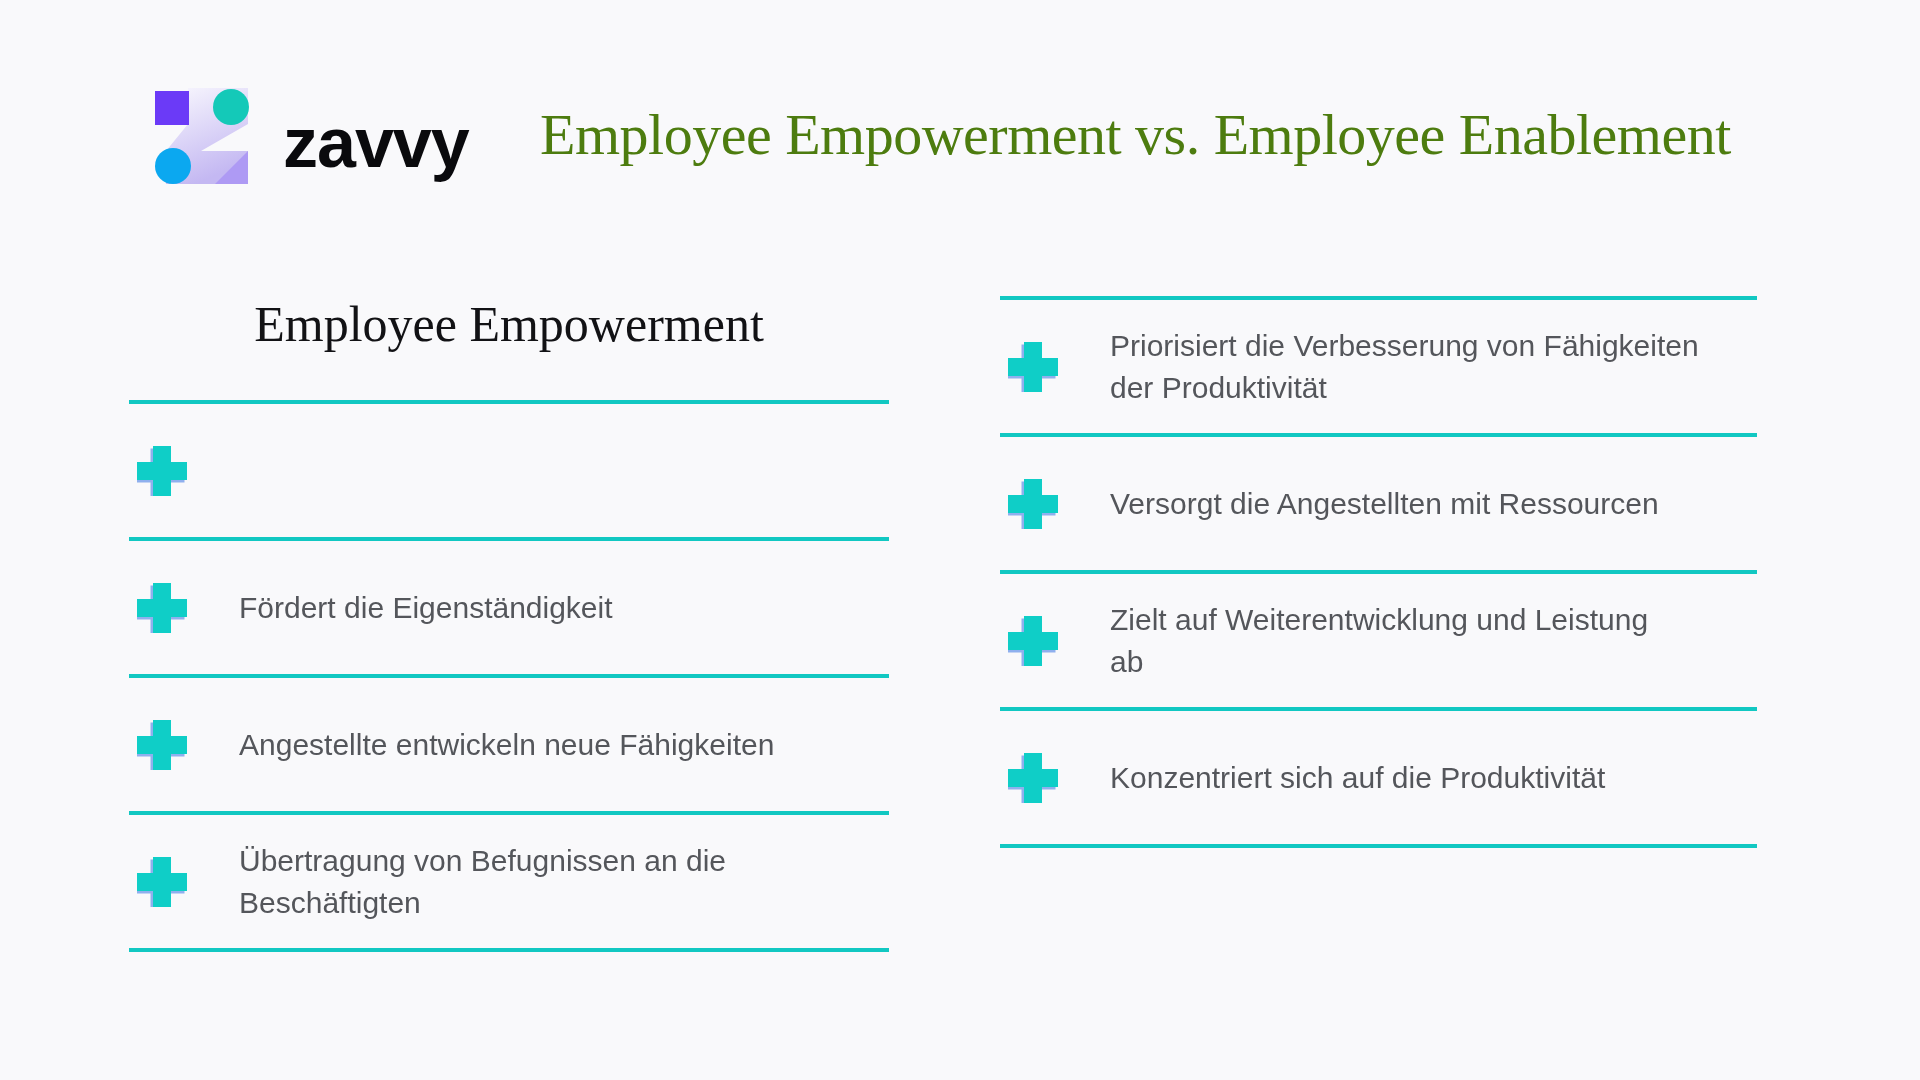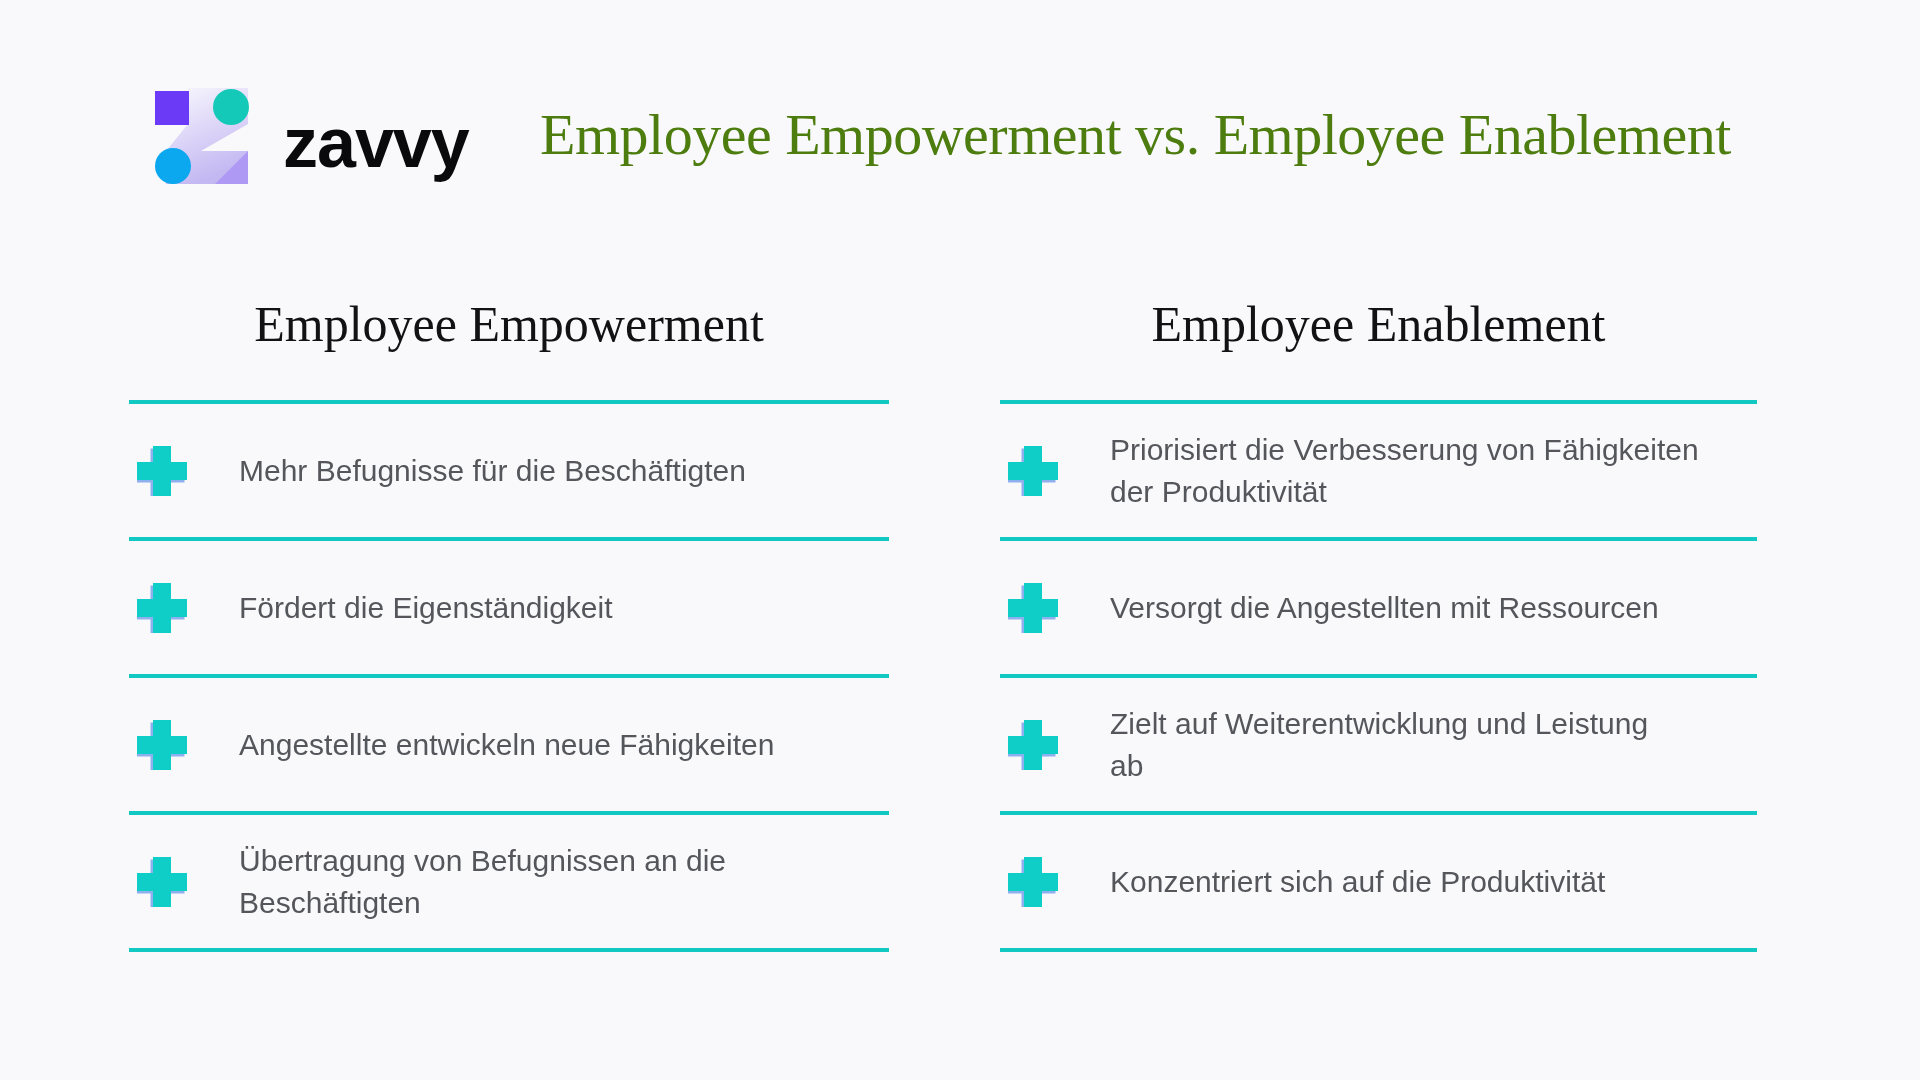--- a/index.html
+++ b/index.html
@@ -87,21 +87,20 @@
 
   <h1 class="title">Employee Empowerment vs. Employee Enablement</h1>
 
   <section class="column left">
     <h2 class="col-heading">Employee Empowerment</h2>
     <div class="rows">
       <div class="row">
         <svg class="plus">
             <use href="#plus-shape" width="50" height="50"></use>
           </svg>
-        <div class="row-text">Mehr Befugnisse für die Beschäftigten</div>
       </div>
       <div class="row">
         <svg class="plus">
             <use href="#plus-shape" width="50" height="50"></use>
           </svg>
         <div class="row-text">Fördert die Eigenständigkeit</div>
       </div>
       <div class="row">
         <svg class="plus">
             <use href="#plus-shape" width="50" height="50"></use>
@@ -112,21 +111,20 @@
         <svg class="plus">
             <use href="#plus-shape" width="50" height="50"></use>
           </svg>
         <div class="row-text">Übertragung von Befugnissen an die
 Beschäftigten</div>
       </div>
     </div>
   </section>
 
   <section class="column right">
-    <h2 class="col-heading">Employee Enablement</h2>
     <div class="rows">
       <div class="row">
         <svg class="plus">
             <use href="#plus-shape" width="50" height="50"></use>
           </svg>
         <div class="row-text">Priorisiert die Verbesserung von Fähigkeiten
 der Produktivität</div>
       </div>
       <div class="row">
         <svg class="plus">

